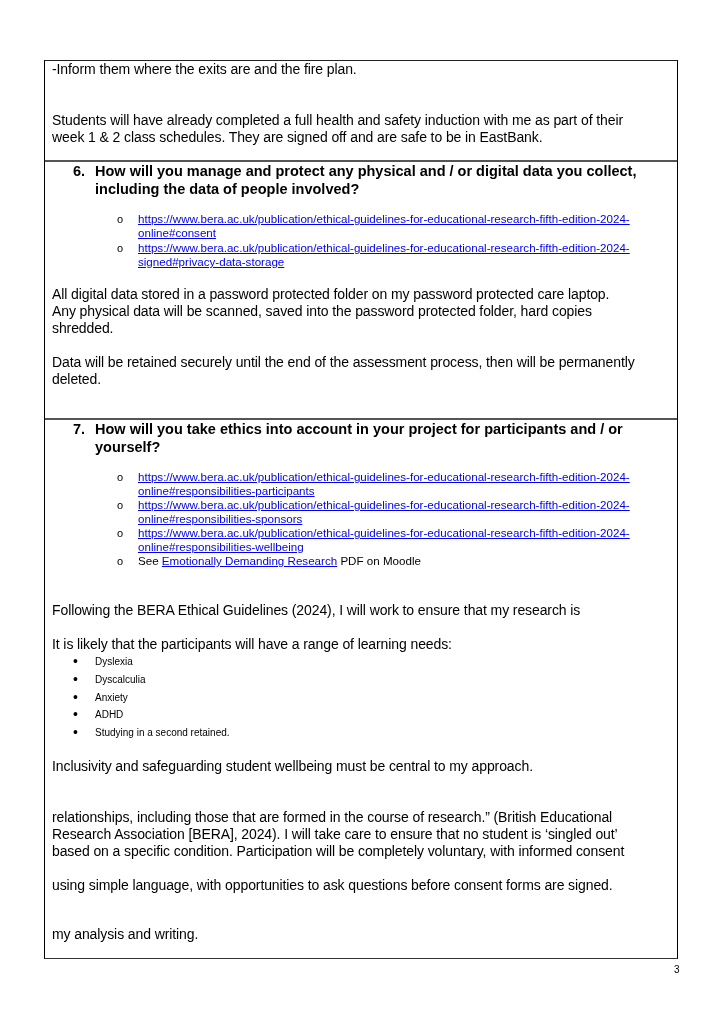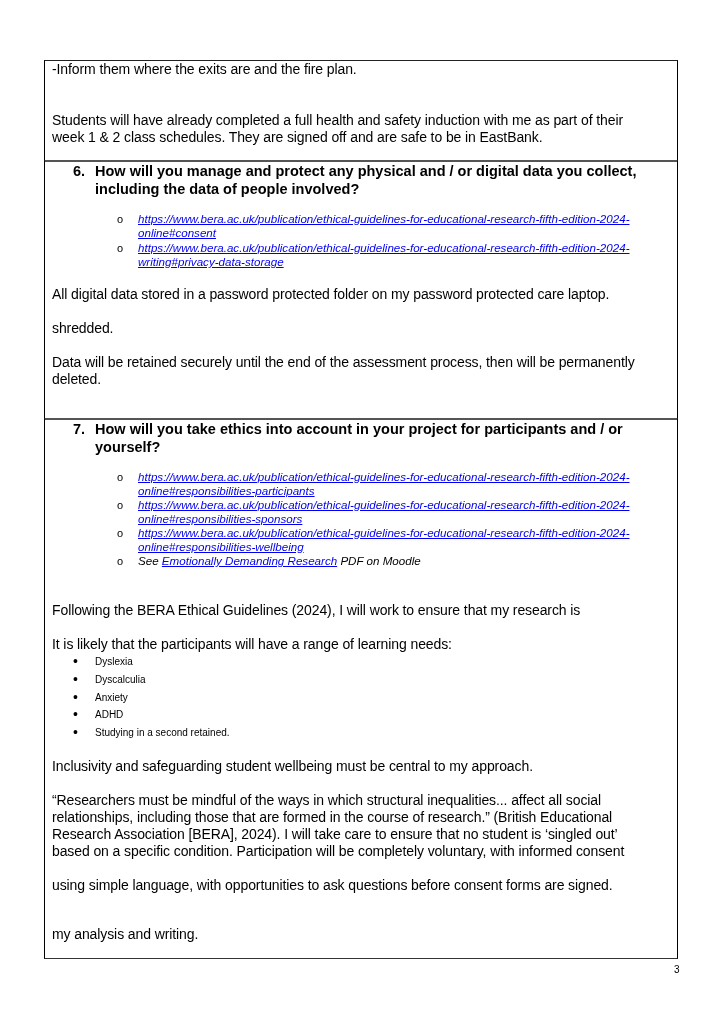--- a/index.html
+++ b/index.html
@@ -9,21 +9,21 @@
   .cell { position:absolute; left:44px; width:634px; border-left:1px solid #000; border-right:1px solid #000; box-sizing:border-box; }
   .c1 { top:60px; height:102px; border-top:1px solid #222; border-bottom:2px solid #555; }
   .c2 { top:161px; height:259px; border-bottom:2px solid #555; }
   .c3 { top:419px; height:540px; border-bottom:1px solid #333; }
   .t { position:absolute; left:52px; font-size:14px; line-height:17px; white-space:nowrap; letter-spacing:-0.1px; }
   .q { position:absolute; font-size:14.5px; line-height:18px; font-weight:bold; white-space:nowrap; }
   .qnum { position:absolute; left:73px; }
   .qtext { position:absolute; left:95px; }
   .link-item { position:absolute; left:117px; font-size:11.6px; line-height:14px; white-space:nowrap; }
   .link-item .bullet { position:absolute; left:0; top:0; font-size:11px; }
-  .link-item .ltext { position:absolute; left:21px;font-style:italic; }
+  .link-item .ltext { position:absolute; left:21px; }
   a { color:#0000ee; text-decoration:underline; }
   .bul { position:absolute; left:73px; font-size:14px; line-height:17px; }
   .bul-text { position:absolute; left:95px; font-size:10px; line-height:17px; white-space:nowrap; }
   .pgnum { position:absolute; left:674px; top:964px; font-size:10px; }
 </style>
 </head>
 <body>
 
 <div class="page">
 
@@ -48,24 +48,25 @@
     <a class="ltext">https://www.bera.ac.uk/publication/ethical-guidelines-for-educational-research-fifth-edition-2024-</a>
   </div>
   <div class="link-item" style="top:226px">
     <a class="ltext">online#consent</a>
   </div>
   <div class="link-item" style="top:241px">
     <span class="bullet">o</span>
     <a class="ltext">https://www.bera.ac.uk/publication/ethical-guidelines-for-educational-research-fifth-edition-2024-</a>
   </div>
   <div class="link-item" style="top:255px">
-    <a class="ltext">writing#privacy-data-storage</a>
+    <a class="ltext">signed#privacy-data-storage</a>
   </div>
 
   <div class="t" style="top:286px">All digital data stored in a password protected folder on my password protected care laptop.</div>
+  <div class="t" style="top:303px">Any physical data will be scanned, saved into the password protected folder, hard copies</div>
   <div class="t" style="top:320px">shredded.</div>
   <div class="t" style="top:354px">Data will be retained securely until the end of the assessment process, then will be permanently</div>
   <div class="t" style="top:371px">deleted.</div>
 
   <div class="q" style="top:420px; left:0; width:724px;">
     <span class="qnum">7.</span>
     <span class="qtext">How will you take ethics into account in your project for participants and / or</span>
   </div>
   <div class="q" style="top:438px; left:0; width:724px;">
     <span class="qtext">yourself?</span>
@@ -108,21 +109,20 @@
     <span class="bul" style="top:689px">•</span>
     <span class="bul-text" style="top:689px">Anxiety</span>
     <span class="bul" style="top:706px">•</span>
     <span class="bul-text" style="top:706px">ADHD</span>
     <span class="bul" style="top:724px">•</span>
     <span class="bul-text" style="top:724px">Studying in a second retained.</span>
   </div>
 
   <div class="t" style="top:758px">Inclusivity and safeguarding student wellbeing must be central to my approach.</div>
 
-  <div class="t" style="top:792px">“Researchers must be mindful of the ways in which structural inequalities... affect all social</div>
   <div class="t" style="top:809px">relationships, including those that are formed in the course of research.” (British Educational</div>
   <div class="t" style="top:826px">Research Association [BERA], 2024). I will take care to ensure that no student is ‘singled out’</div>
   <div class="t" style="top:843px">based on a specific condition. Participation will be completely voluntary, with informed consent</div>
   <div class="t" style="top:877px">using simple language, with opportunities to ask questions before consent forms are signed.</div>
 
   <div class="t" style="top:926px">my analysis and writing.</div>
 
   <div class="pgnum">3</div>
 </div>
 

